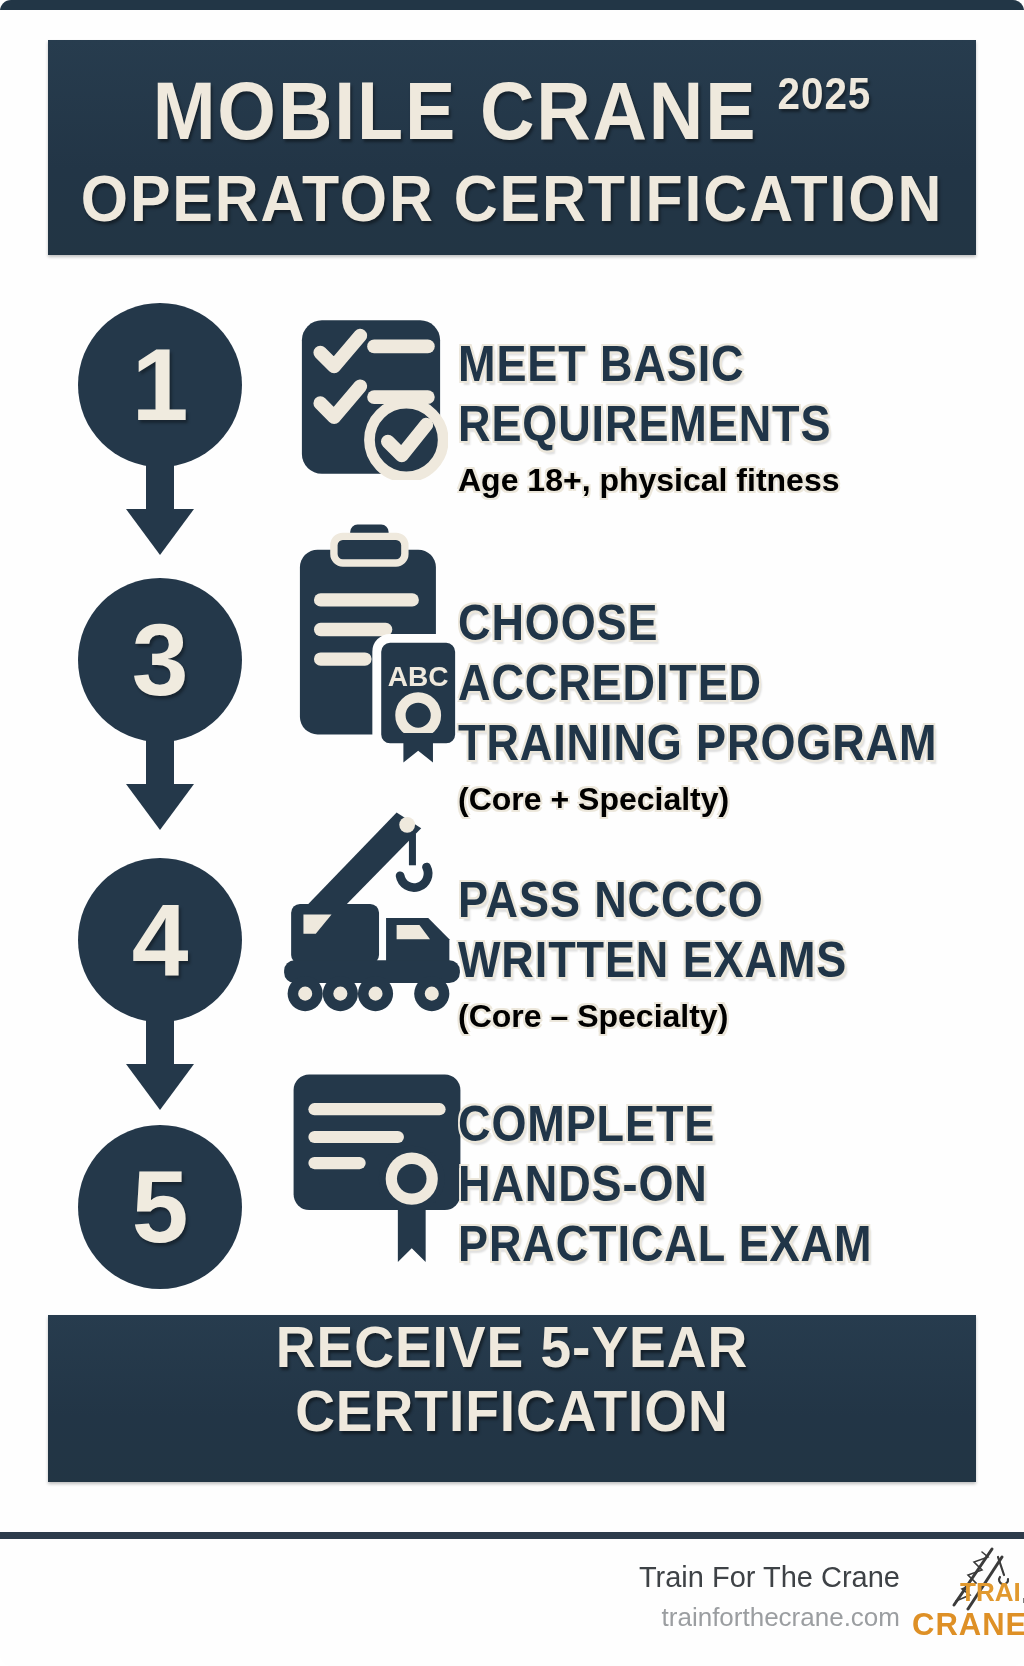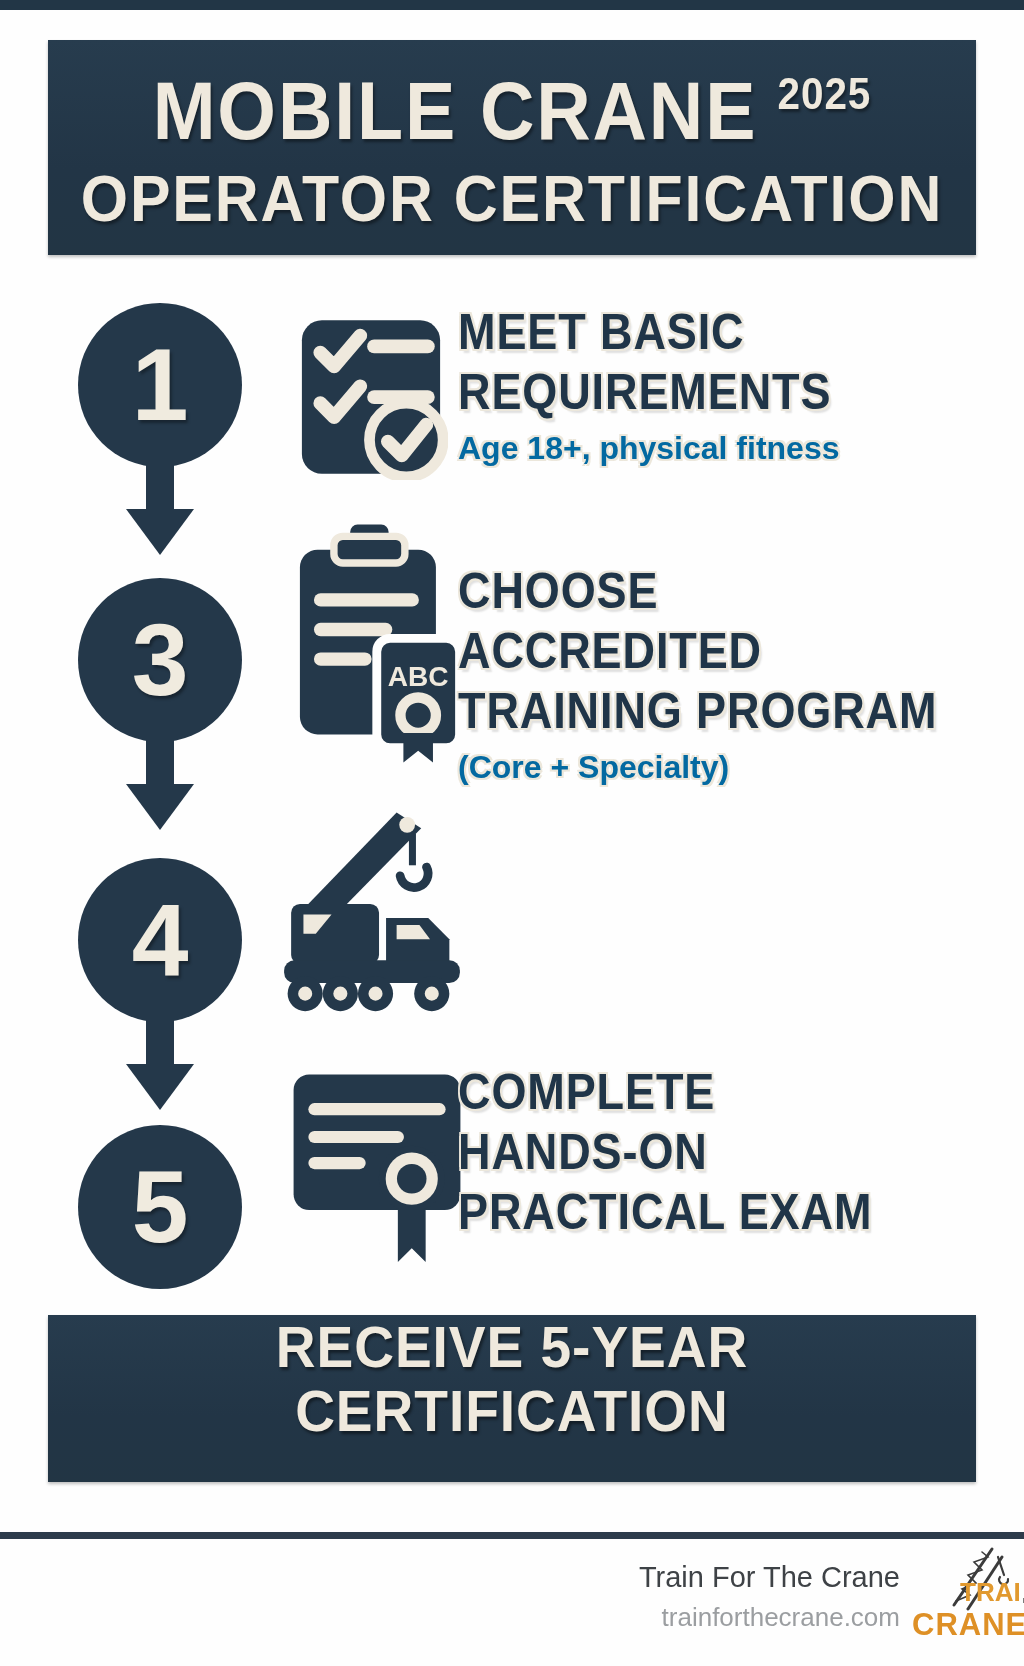--- a/index.html
+++ b/index.html
@@ -1,17 +1,17 @@
 <!DOCTYPE html>
 <html><head>
 <meta charset="utf-8">
 <style>
   html,body{margin:0;padding:0;background:#ffffff;}
   .poster{position:relative;width:1024px;height:1666px;background:#fefefe;overflow:hidden;
-          font-family:"Liberation Sans","DejaVu Sans",sans-serif;}
+          font-family:"Liberation Sans","DejaVu Sans",sans-serif;border-radius:11px;}
   .top-strip{position:absolute;top:0;left:0;width:1024px;height:10px;background:#223646;}
 
   
   .banner{position:absolute;left:48px;width:928px;background:linear-gradient(180deg,#273c4e 0%,#223546 60%,#223544 100%);
           color:#efe9dd;text-align:center;box-shadow:0 2px 3px rgba(0,0,0,.25);}
   .banner.top{top:40px;height:215px;}
   .banner.bottom{top:1315px;height:167px;box-sizing:border-box;}
   .b1line1{margin-top:24px;font-size:82px;font-weight:bold;letter-spacing:2px;transform:scaleX(.92);
            text-shadow:2px 3px 3px rgba(0,0,0,.4);white-space:nowrap;}
   .year-sup{font-size:44px;font-weight:bold;vertical-align:30px;margin-left:22px;letter-spacing:1px;}
@@ -33,26 +33,26 @@
 
   
   .icon{position:absolute;}
   .i1{left:294px;top:308px;width:154px;height:172px}
   .i2{left:294px;top:522px;width:170px;height:246px}
   .i3{left:284px;top:802px;width:176px;height:218px}
   .i4{left:290px;top:1064px;width:174px;height:212px}
   .icon svg{display:block;width:100%;height:100%;}
 
   
-  .steptext{position:absolute;left:458px;}
+  .steptext{position:absolute;left:458px;margin-top:32px;}
   .t1{top:302px}.t3{top:561px}.t4{top:838px}.t5{top:1062px}
   .hline{font-size:50px;font-weight:bold;color:#203548;line-height:60px;letter-spacing:1px;
          transform:scaleX(.9);transform-origin:left center;white-space:nowrap;
          text-shadow:-2px -2px 0 #ece7db,2px -2px 0 #ece7db,-2px 2px 0 #ece7db,2px 2px 0 #ece7db,3px 4px 2px rgba(40,40,40,.14);}
-  .sub{font-size:32px;font-weight:bold;color:#0369a1;margin-top:8px;white-space:nowrap;
+  .sub{font-size:32px;font-weight:bold;color:#000000;margin-top:8px;white-space:nowrap;
        text-shadow:-2px -2px 0 #ece7db,2px -2px 0 #ece7db,-2px 2px 0 #ece7db,2px 2px 0 #ece7db;}
 
   
   .divider{position:absolute;top:1532px;left:0;width:1024px;height:7px;background:#2c3b4b;}
   .footer-brand{position:absolute;right:124px;top:1561px;font-size:29px;font-weight:normal;color:#3e4246;margin-left:14px;}
   .footer-url{position:absolute;right:124px;top:1602px;font-size:26px;color:#9b9ea1;}
 
   .logo{position:absolute;left:910px;top:1543px;width:108px;height:118px;}
   .logo .crane-graphic{position:absolute;right:2px;top:0;width:72px;height:84px;}
   .logo-row1{position:absolute;left:2px;top:36px;display:flex;align-items:flex-end;margin-left:48px;}
@@ -162,20 +162,25 @@
     <div class="sub">Age 18+, physical fitness</div>
   </div>
 
   <div class="steptext t3">
     <div class="hline">CHOOSE</div>
     <div class="hline">ACCREDITED</div>
     <div class="hline">TRAINING PROGRAM</div>
     <div class="sub">(Core + Specialty)</div>
   </div>
 
+  <div class="steptext t4">
+    <div class="hline">PASS NCCCO</div>
+    <div class="hline">WRITTEN EXAMS</div>
+    <div class="sub">(Core – Specialty)</div>
+  </div>
 
   <div class="steptext t5">
     <div class="hline">COMPLETE</div>
     <div class="hline">HANDS-ON</div>
     <div class="hline">PRACTICAL EXAM</div>
   </div>
 
   <div class="banner bottom">
     <div class="bbline">RECEIVE 5-YEAR</div>
     <div class="bbline">CERTIFICATION</div>

